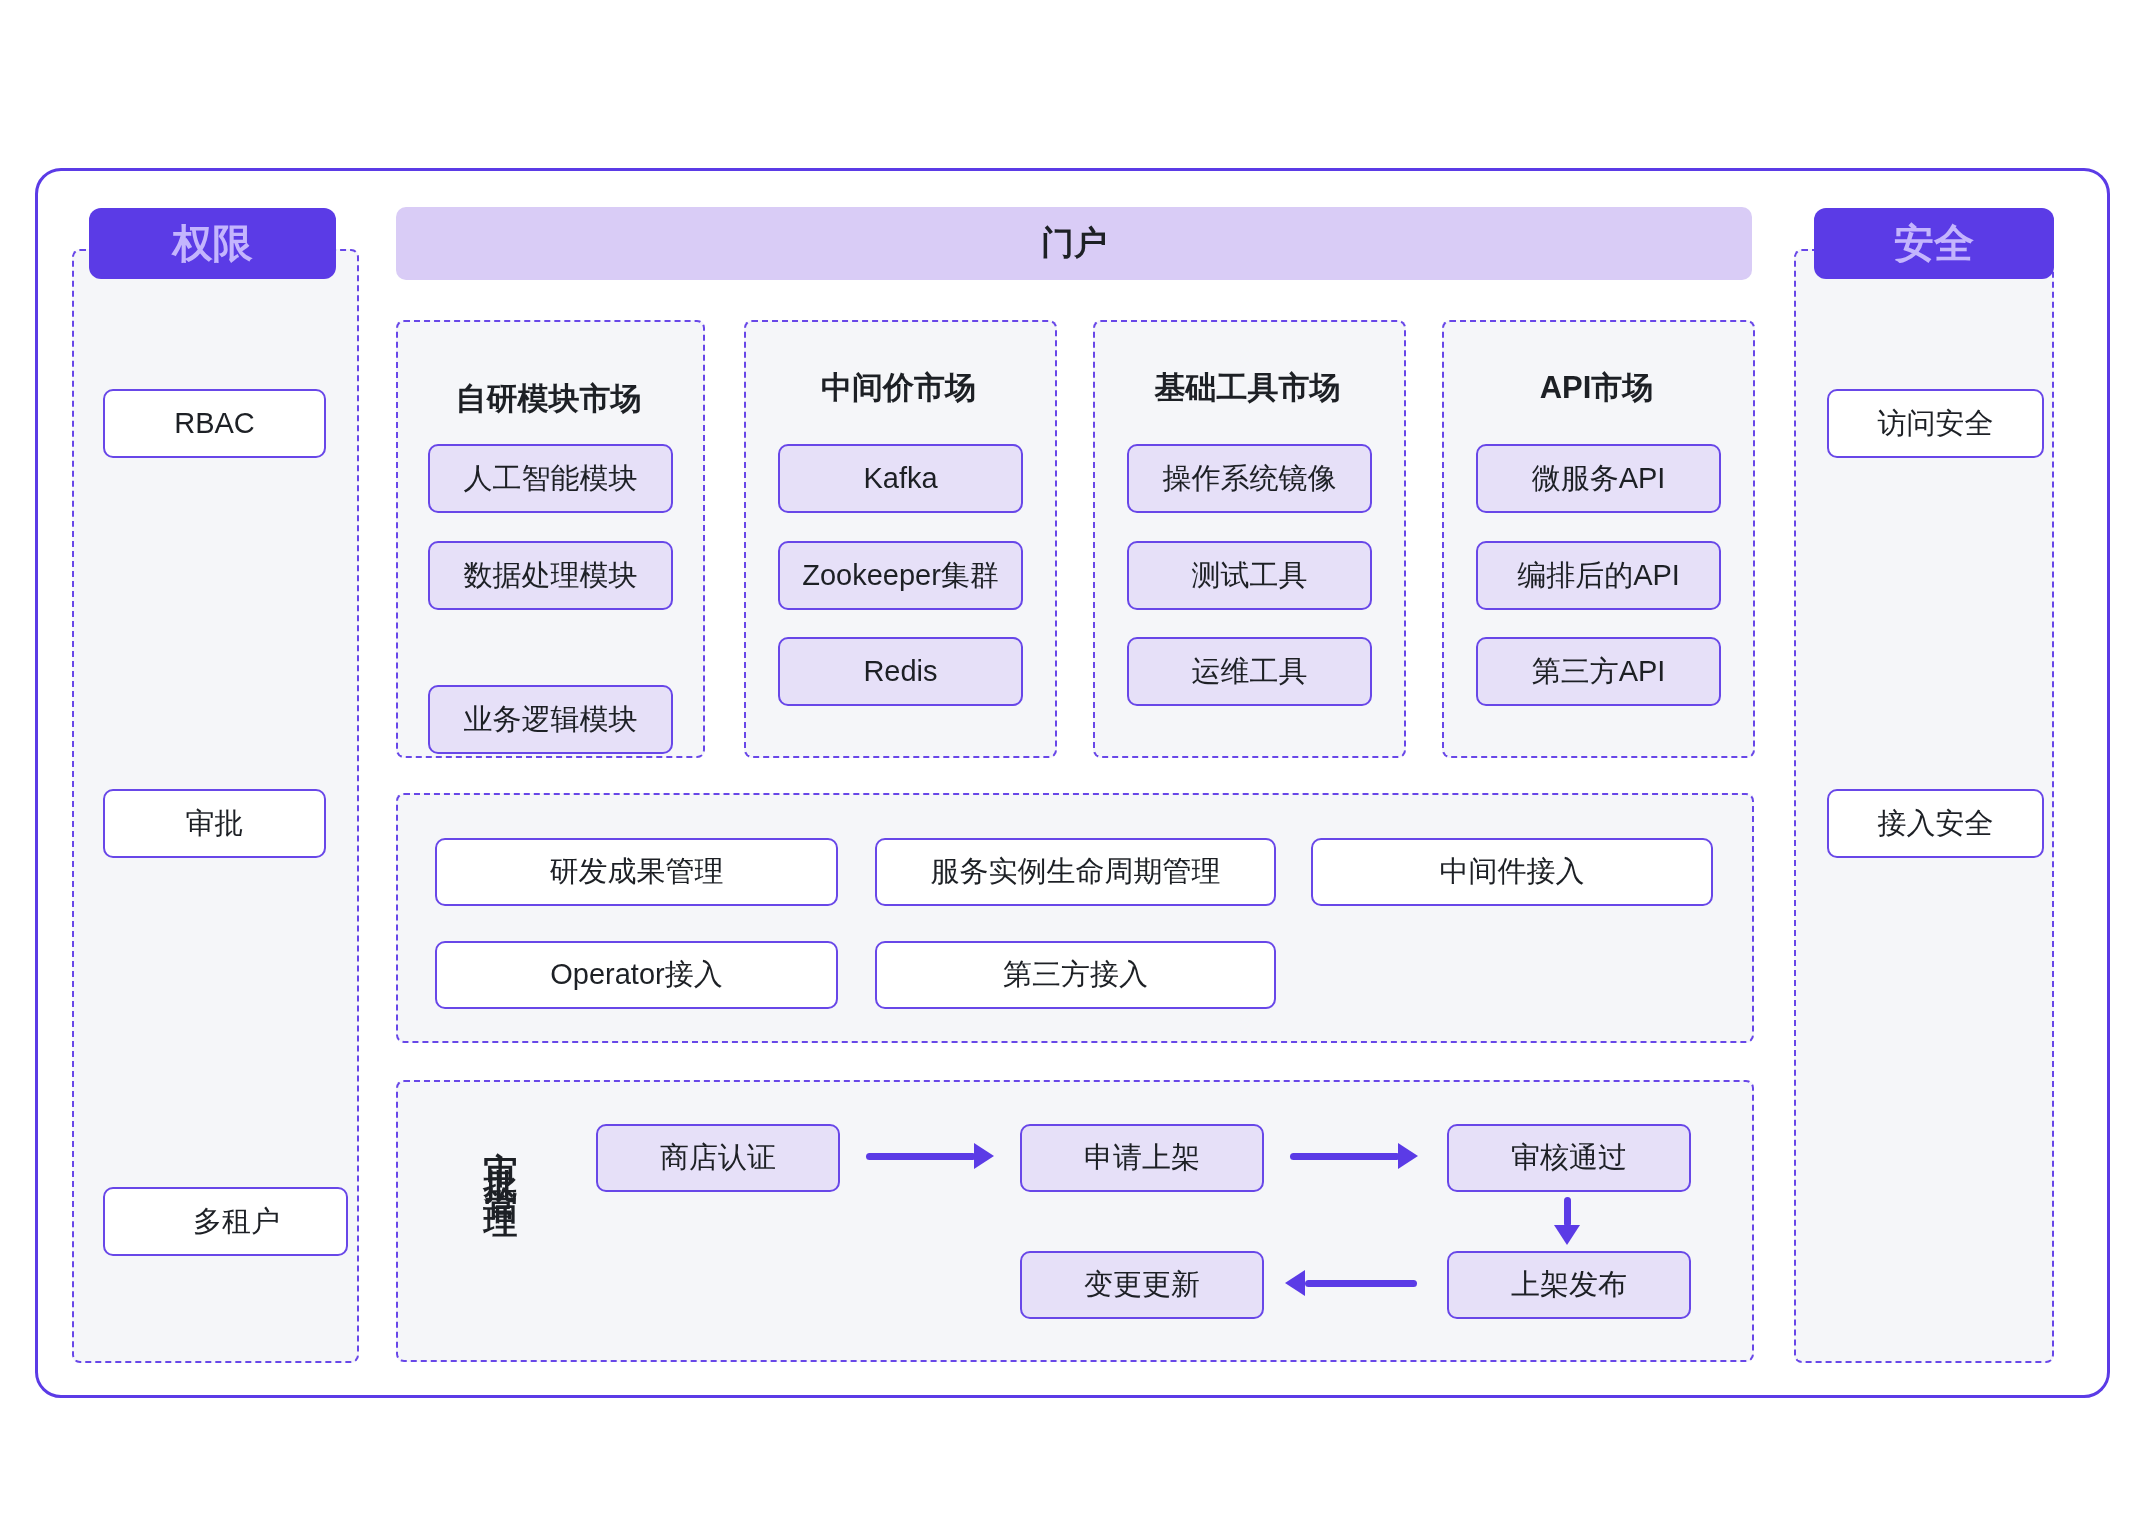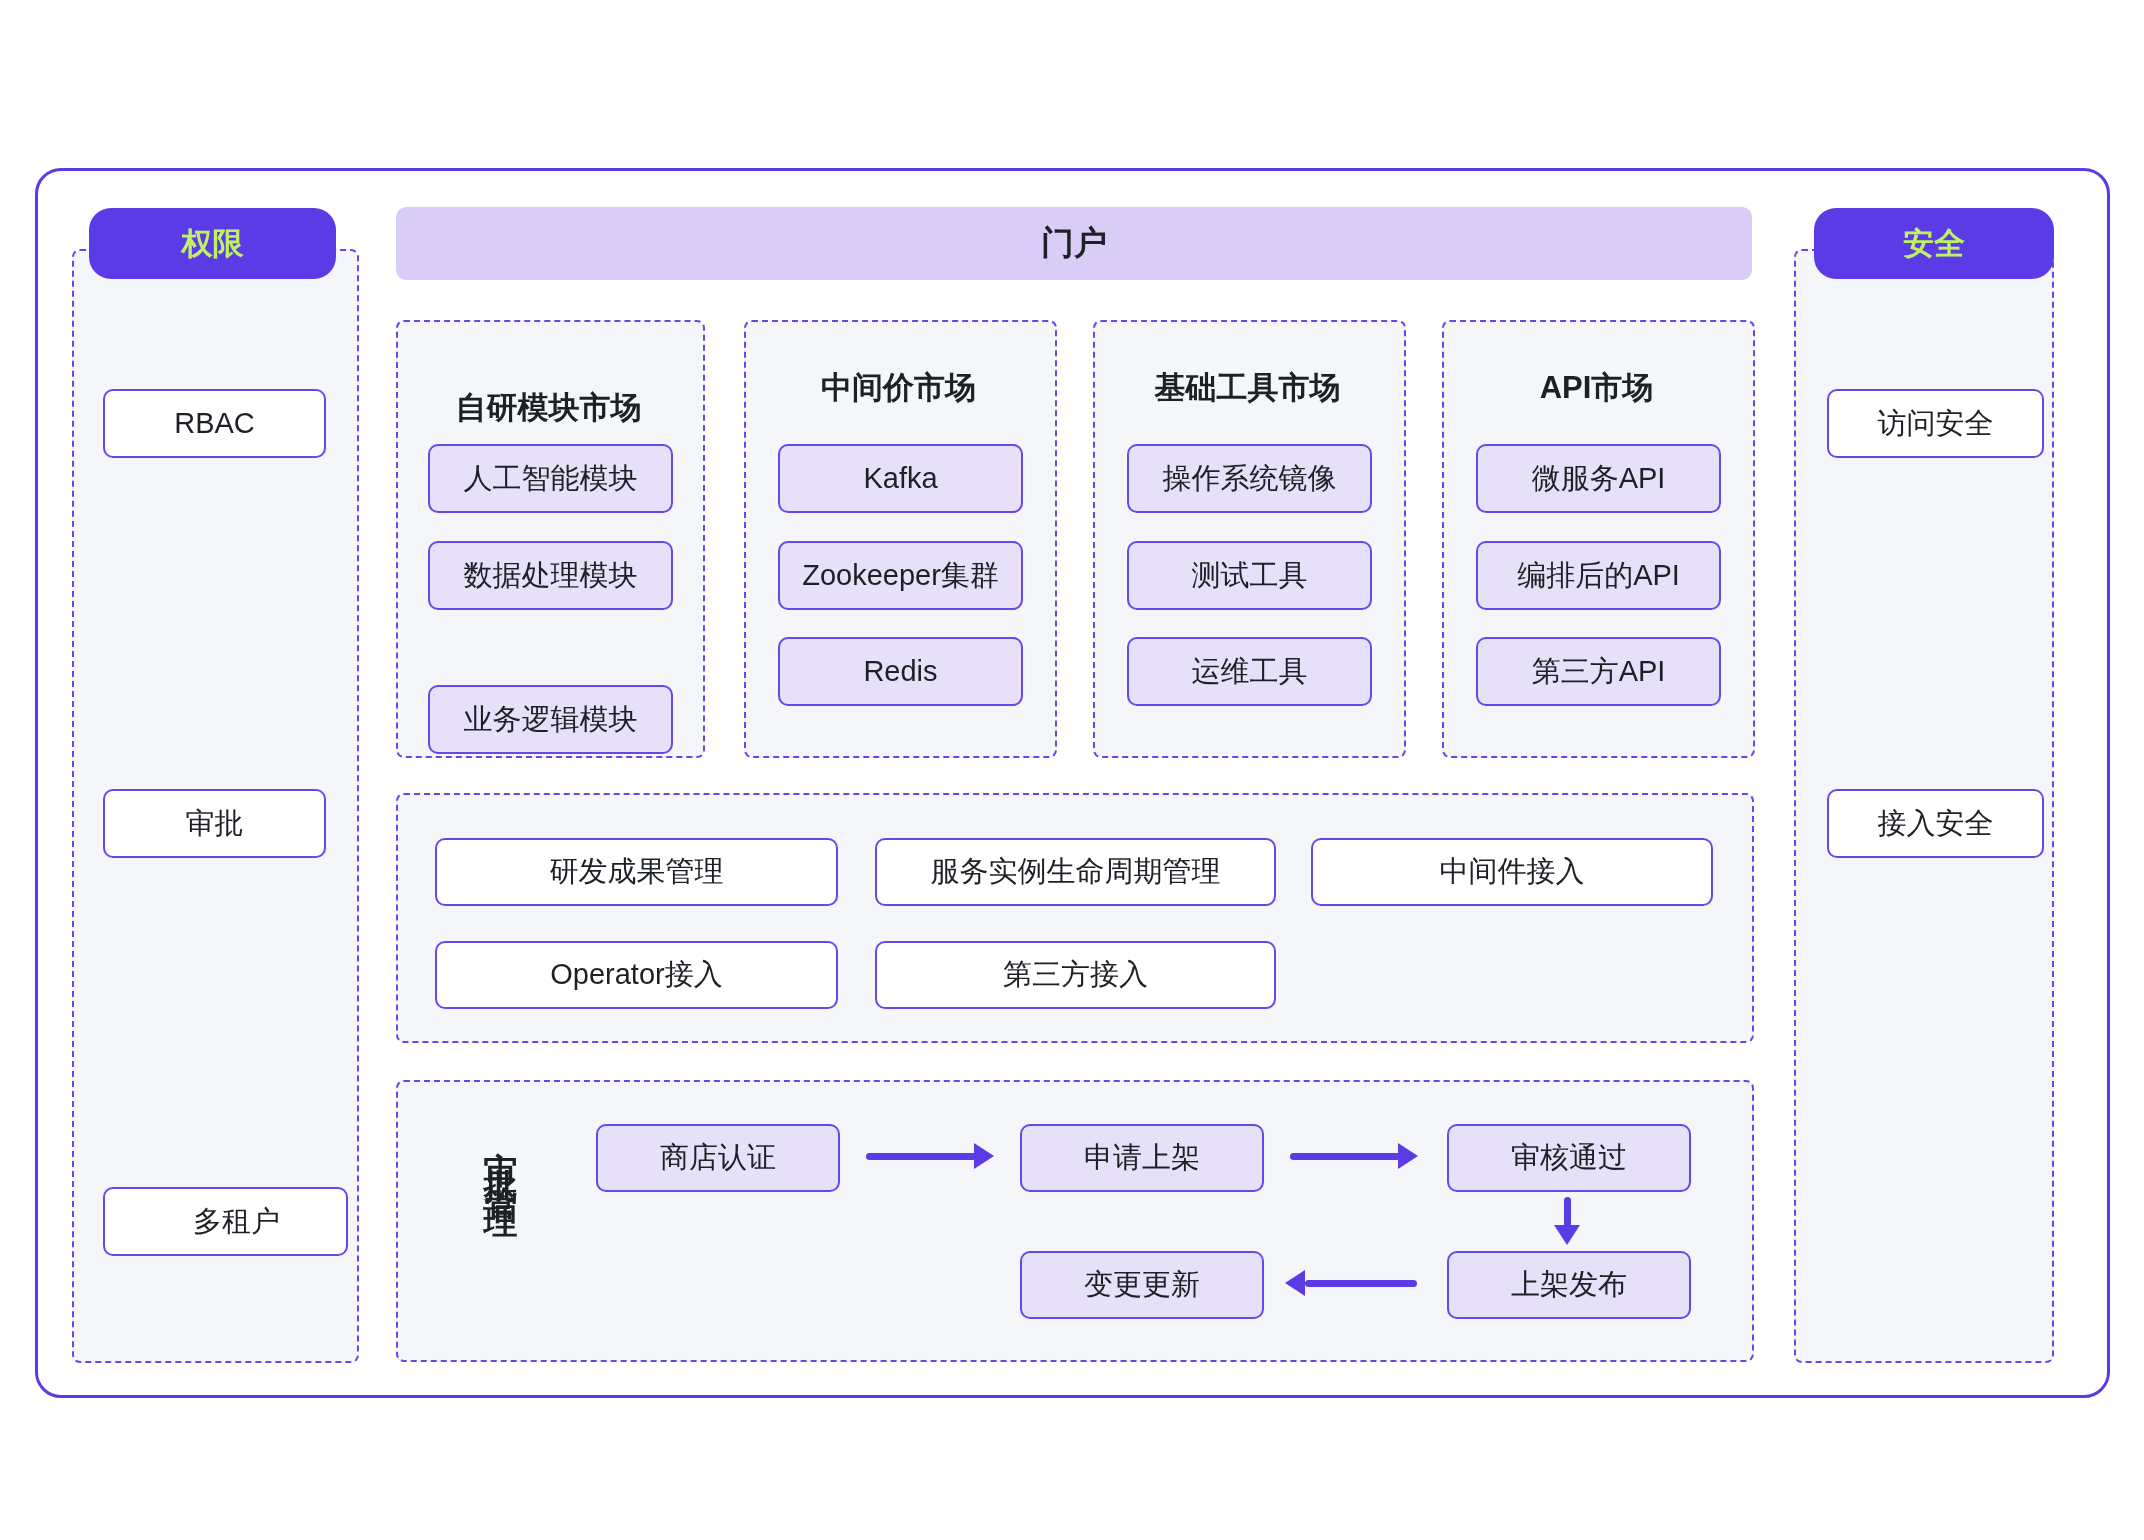--- a/index.html
+++ b/index.html
@@ -17,22 +17,22 @@
   }
   .outer{
     position:absolute;left:35px;top:168px;width:2069px;height:1224px;
     border:3px solid var(--accent);border-radius:26px;background:#ffffff;
   }
   .panel{
     position:absolute;background:var(--panel-bg);
     border:2px dashed var(--border);border-radius:8px;
   }
   .hdr{
-    position:absolute;background:var(--accent);border-radius:22px;
-    color:#bef264;font-size:31px;font-weight:bold;
+    position:absolute;background:var(--accent);border-radius:12px;
+    color:#c4b5fd;font-size:40px;font-weight:bold;
     display:flex;align-items:center;justify-content:center;z-index:3;
   }
   .banner{
     position:absolute;background:var(--banner);border-radius:10px;
     color:var(--text);font-size:33px;font-weight:600;
     display:flex;align-items:center;justify-content:center;z-index:2;
   }
   .wbox{
     position:absolute;background:#ffffff;border:2px solid var(--border);
     border-radius:10px;font-size:29px;display:flex;align-items:center;
@@ -66,21 +66,21 @@
 
   <div class="panel" style="left:72px;top:249px;width:283px;height:1110px;"></div>
   <div class="hdr" style="left:89px;top:208px;width:247px;height:71px;">权限</div>
   <div class="wbox" style="left:103px;top:389px;width:219px;height:65px;">RBAC</div>
   <div class="wbox" style="left:103px;top:789px;width:219px;height:65px;">审批</div>
   <div class="wbox" style="left:103px;top:1187px;width:219px;height:65px;padding-left:22px;">多租户</div>
 
   <div class="banner" style="left:396px;top:207px;width:1356px;height:73px;">门户</div>
 
   <div class="panel" style="left:396px;top:320px;width:305px;height:434px;"></div>
-  <div class="mtitle" style="left:396px;top:388px;width:305px;font-family:Liberation Serif, serif;">自研模块市场</div>
+  <div class="mtitle" style="left:396px;top:379px;width:305px;font-family:Liberation Serif, serif;">自研模块市场</div>
   <div class="pbox" style="left:428px;top:444px;width:241px;height:65px;">人工智能模块</div>
   <div class="pbox" style="left:428px;top:541px;width:241px;height:65px;">数据处理模块</div>
   <div class="pbox" style="left:428px;top:637px;width:241px;height:65px;margin-top:48px;">业务逻辑模块</div>
 
   <div class="panel" style="left:744px;top:320px;width:309px;height:434px;"></div>
   <div class="mtitle" style="left:744px;top:368px;width:309px;">中间价市场</div>
   <div class="pbox" style="left:778px;top:444px;width:241px;height:65px;">Kafka</div>
   <div class="pbox" style="left:778px;top:541px;width:241px;height:65px;">Zookeeper集群</div>
   <div class="pbox" style="left:778px;top:637px;width:241px;height:65px;">Redis</div>
 

